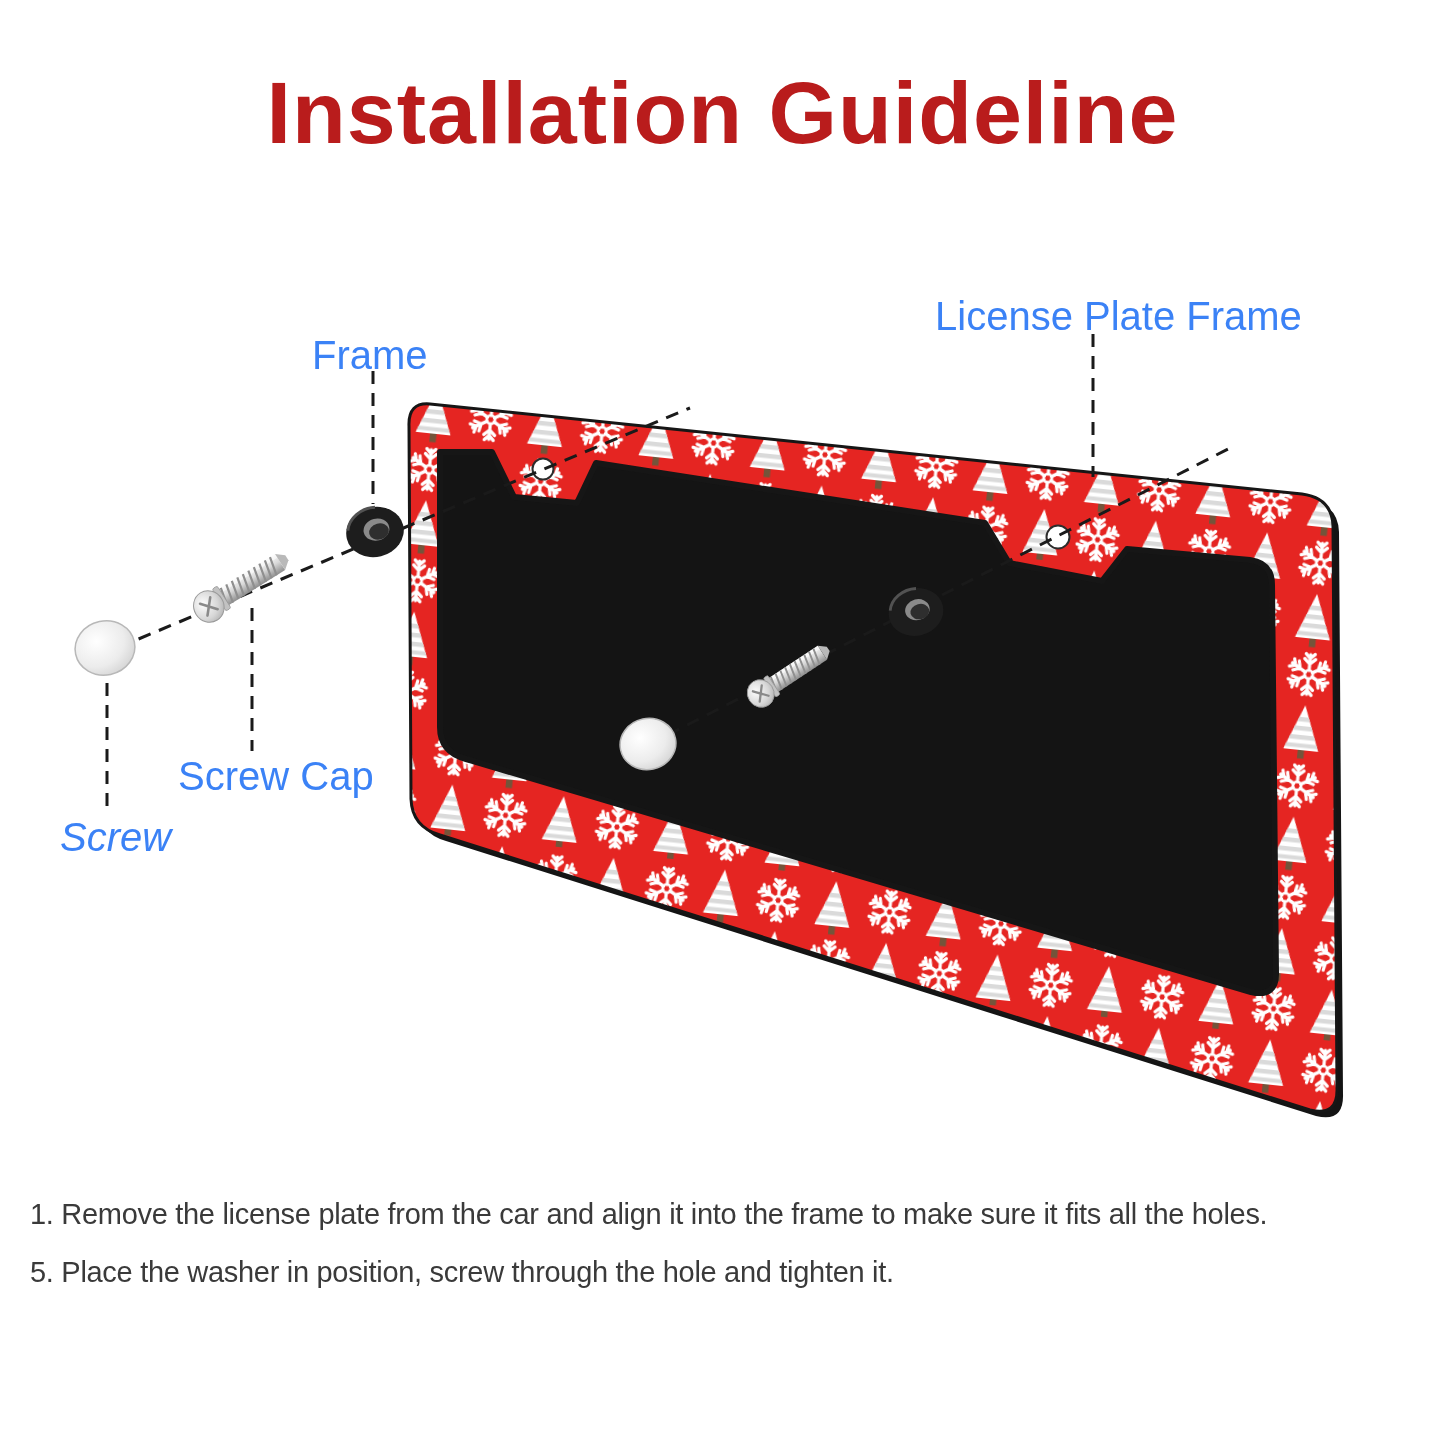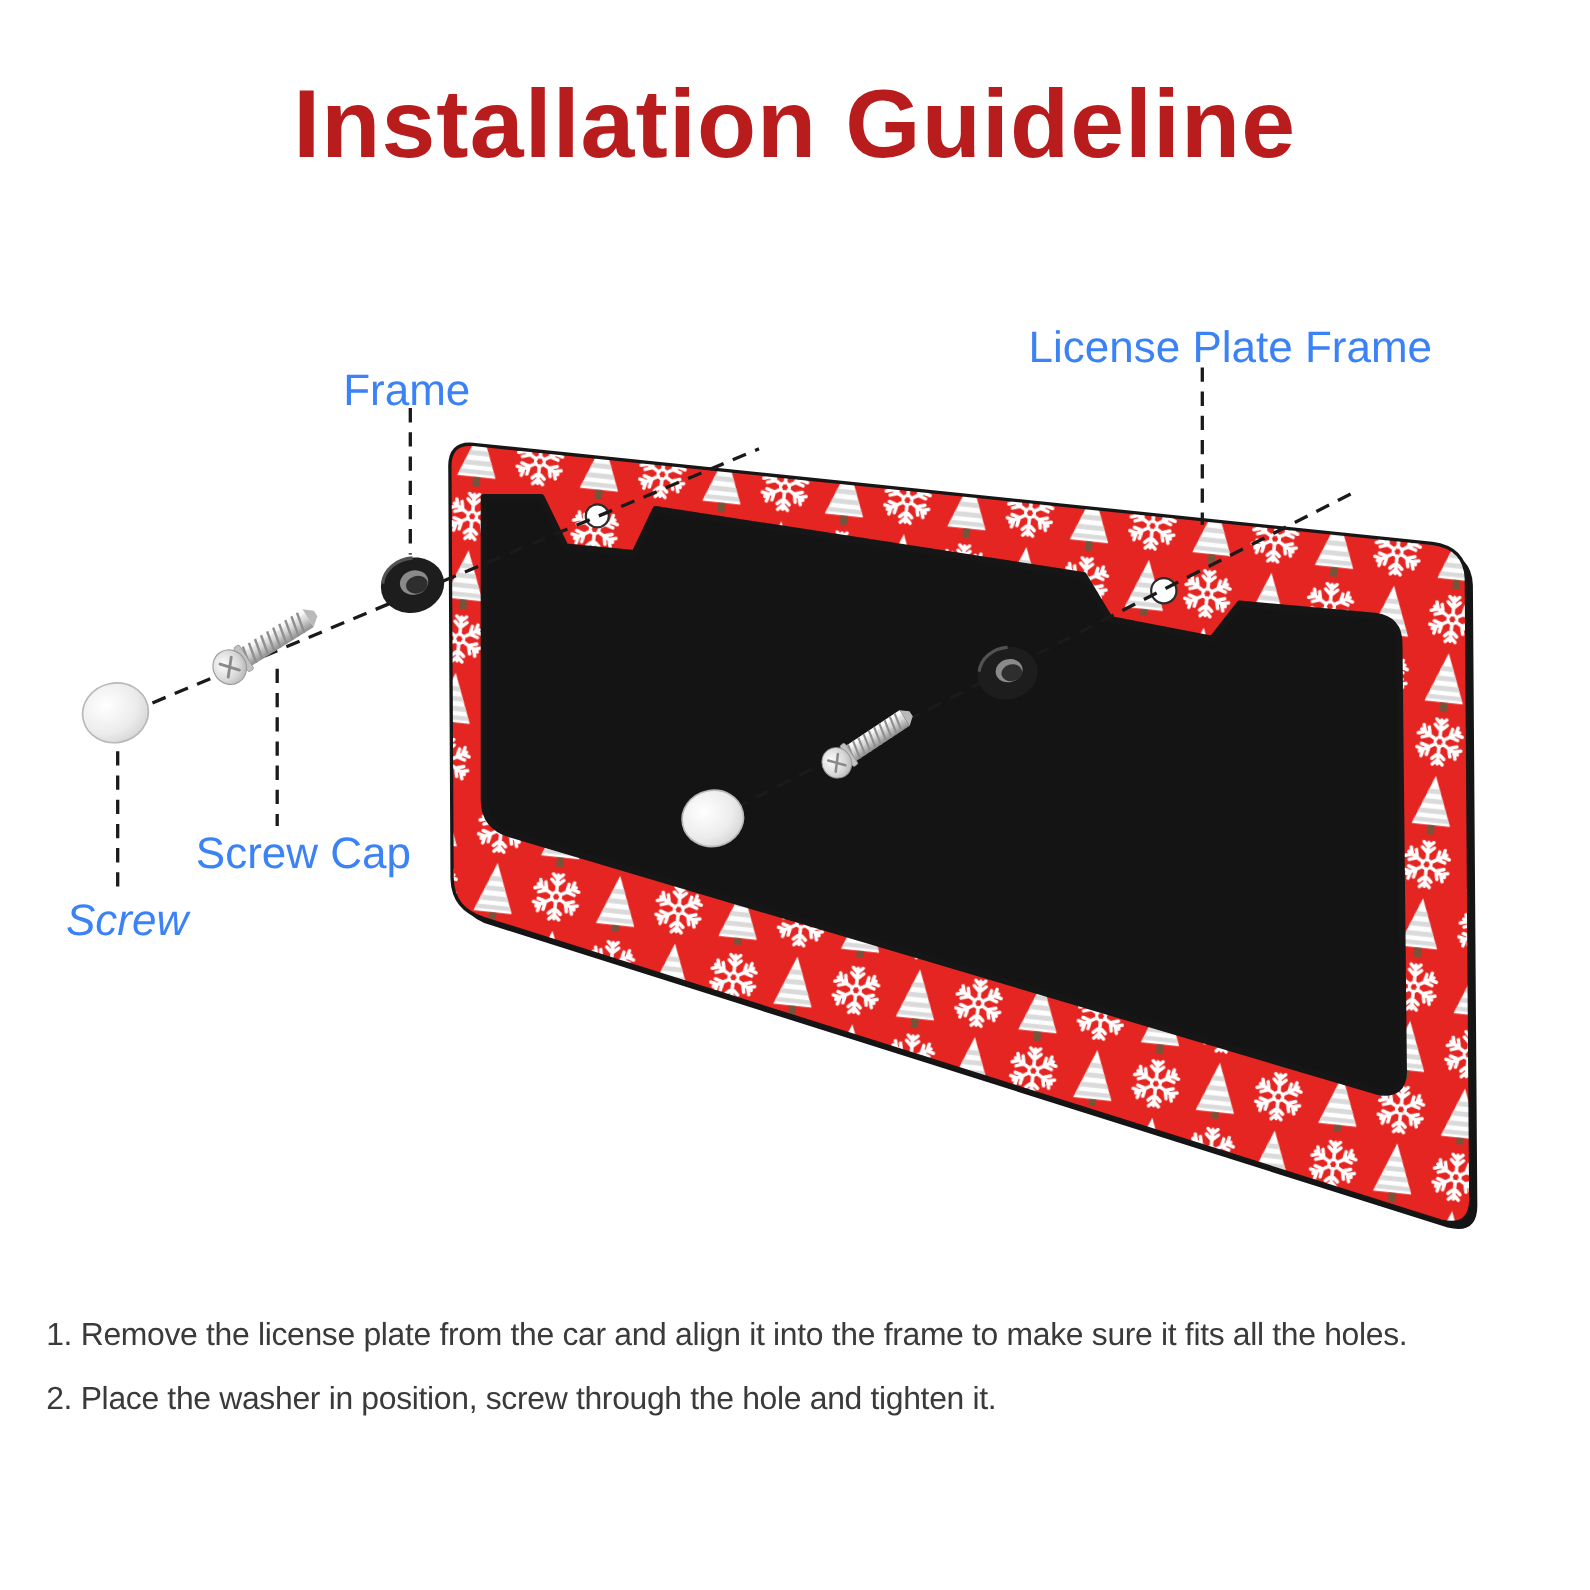--- a/index.html
+++ b/index.html
@@ -13,21 +13,21 @@
     position:absolute;font-size:40px;color:#3b82f6;white-space:nowrap;
   }
   #label-washer{left:312px;top:333px;}
   #label-lpf{left:935px;top:294px;}
   #label-screwcap{left:178px;top:754px;}
   #label-screw{left:60px;top:815px;font-style:italic;}
   #instructions{
     position:absolute;left:30px;top:1198px;right:10px;
     font-size:29px;color:#3a3a3a;
   }
-  #instructions .step{margin:0 0 25px 12px;line-height:33px;letter-spacing:-0.3px;white-space:nowrap;}
+  #instructions .step{margin:0 0 25px 0;line-height:33px;letter-spacing:-0.3px;white-space:nowrap;}
   svg{position:absolute;left:0;top:0;}
 </style>
 </head>
 <body>
 
 <svg width="1445" height="1445" viewBox="0 0 1445 1445">
   <defs>
 
     <g id="treeG">
       <polygon points="18,1 35.5,46 0.5,46" fill="#ffffff"></polygon>
@@ -131,14 +131,14 @@
 
 <div id="title" class="abs">Installation Guideline</div>
 
 <div id="label-washer" class="part-label">Frame</div>
 <div id="label-lpf" class="part-label">License Plate Frame</div>
 <div id="label-screwcap" class="part-label">Screw Cap</div>
 <div id="label-screw" class="part-label">Screw</div>
 
 <div id="instructions">
   <p class="step">1. Remove the license plate from the car and align it into the frame to make sure it fits all the holes.</p>
-  <p class="step">2. Place the washer in position, screw through the hole and tighten it.</p>
+  <p class="step">5. Place the washer in position, screw through the hole and tighten it.</p>
 </div>
 
 </body></html>

